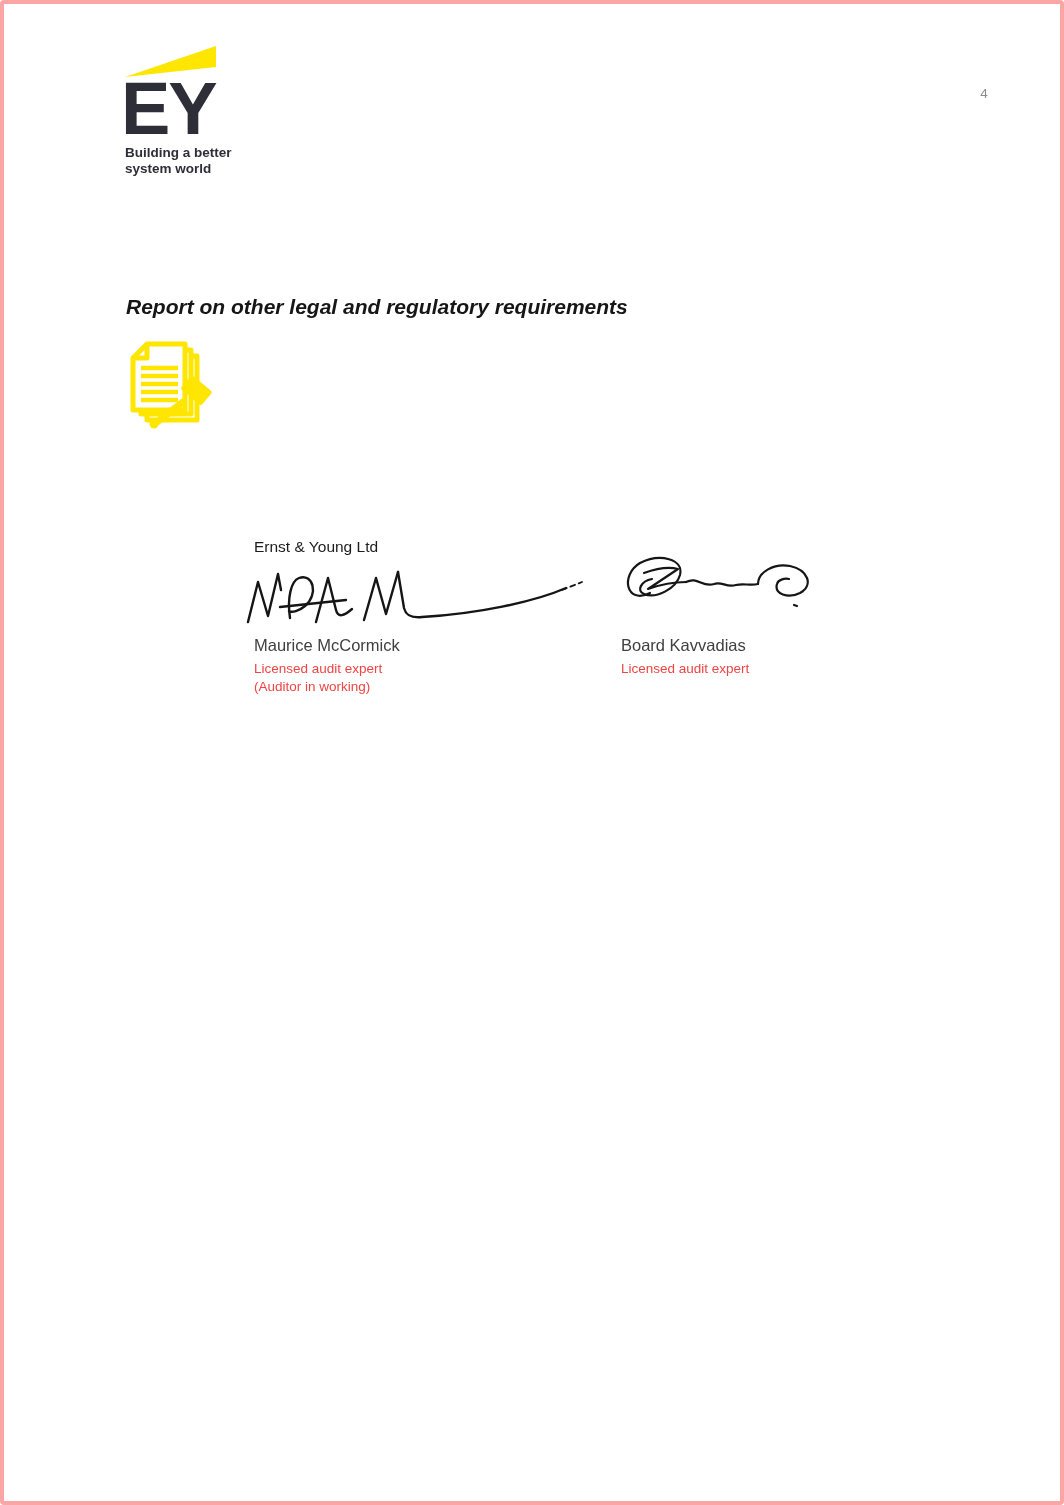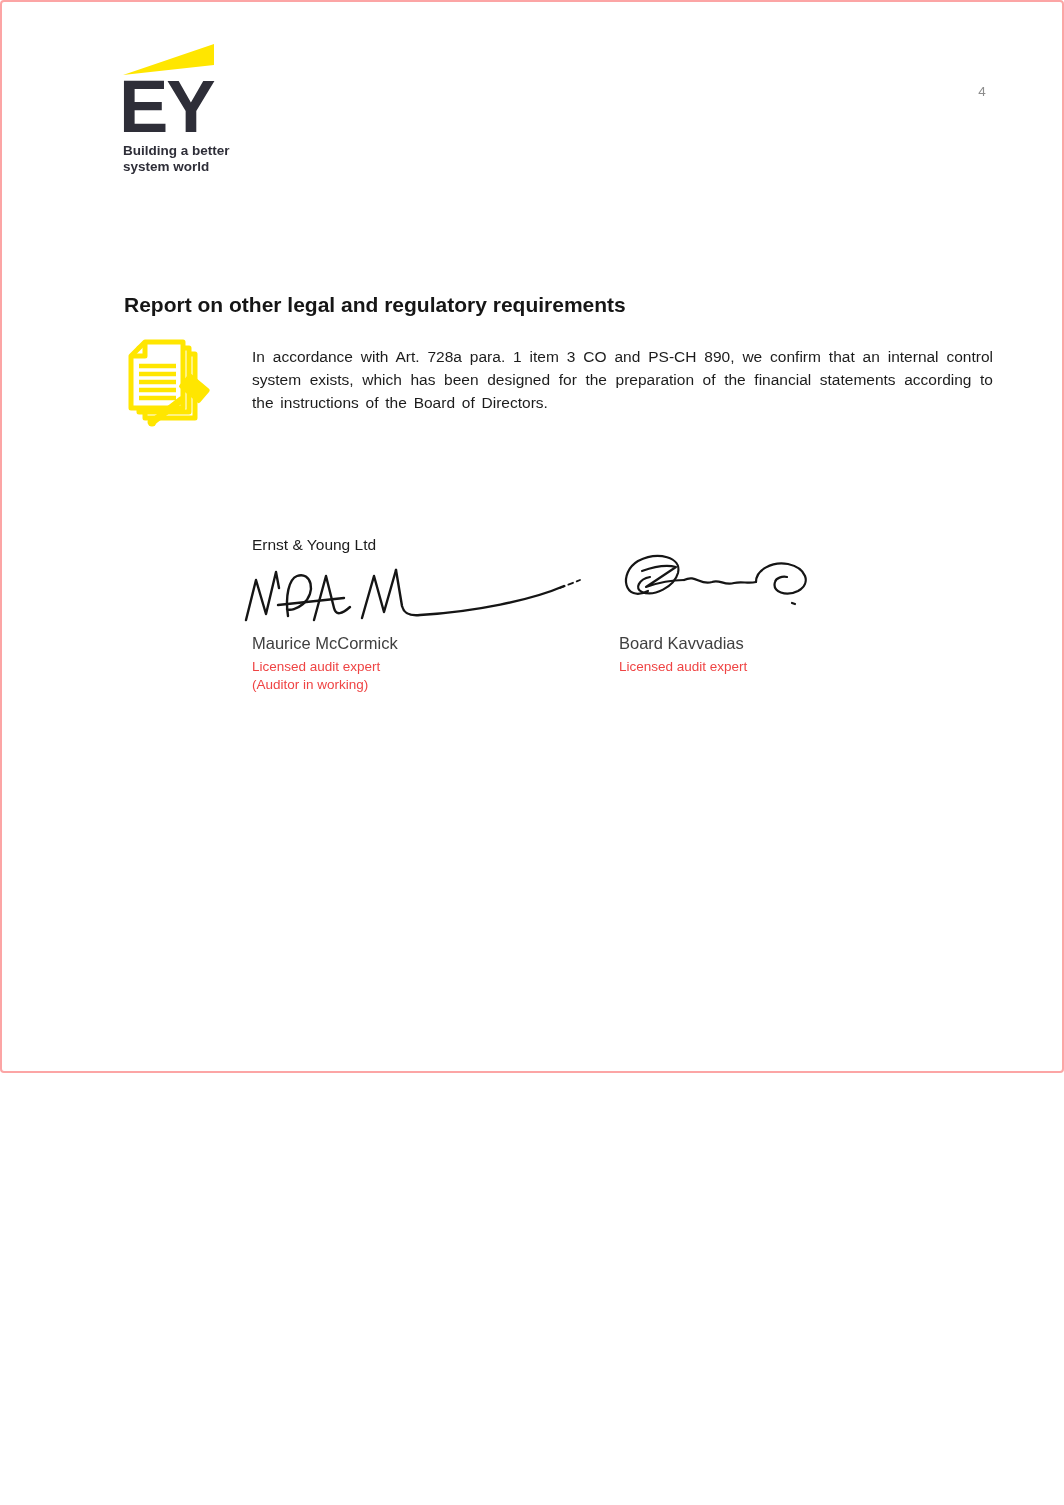--- a/index.html
+++ b/index.html
@@ -4,24 +4,24 @@
 <style>
   html, body {
     margin: 0;
     padding: 0;
     background: #ffffff;
     font-family: "Liberation Sans", sans-serif;
   }
   .page {
     position: relative;
     width: 1064px;
-    height: 1073px;
+    height: 1505px;
     box-sizing: border-box;
     background: #ffffff;
-    border: 2px solid #fca5a5;
+    border: 4px solid #fca5a5;
     border-radius: 4px;
     overflow: hidden;
     color: #1c1c1c;
   }
   
   .logo { position: absolute; left: 117px; top: 34px; width: 130px; }
   .logo-beam { position: absolute; left: 3px; top: 2px; }
   .logo-word {
     position: absolute; left: 0; top: 34px;
     font-size: 74px; font-weight: 900; letter-spacing: -2px;
@@ -35,20 +35,21 @@
   
   .page-number {
     position: absolute; left: 965px; top: 82px; width: 30px;
     text-align: center; font-size: 13.5px; color: #8c8c8c;
   }
   
   .section-heading {
     position: absolute; left: 122px; top: 291px;
     font-size: 21px; font-weight: 700; color: #161616;
     white-space: nowrap;
+    font-style: italic;
   }
   .doc-icon { position: absolute; left: 117px; top: 336px; }
   .body-para {
     position: absolute; left: 250px; width: 741px;
     font-size: 15.5px; line-height: 23px; color: #1c1c1c;
     text-align: justify; word-spacing: 2.5px; margin: 0;
   }
   .para-1 { top: 343px; }
   .para-2 { top: 436px; }
   .firm-name {
@@ -102,21 +103,20 @@
       <line x1="20" y1="52" x2="57" y2="52"></line>
       <line x1="20" y1="60" x2="57" y2="60"></line>
     </g>
     <g fill="#ffe600" stroke="none">
       <rect x="-13" y="-9" width="27" height="18" rx="2" transform="translate(75 50) rotate(40)"></rect>
       <line x1="62" y1="62" x2="36" y2="82" stroke="#ffe600" stroke-width="7" stroke-linecap="round"></line>
       <circle cx="33" cy="84" r="4.5"></circle>
     </g>
   </svg>
 
-  <p class="body-para para-1">In accordance with Art. 728a para. 1 item 3 CO and PS-CH 890, we confirm that an internal control system exists, which has been designed for the preparation of the financial statements according to the instructions of the Board of Directors.</p>
 
   <div class="firm-name">Ernst &amp; Young Ltd</div>
 
   <svg class="sig sig-1" width="340" height="72" viewBox="0 0 340 72">
     <g fill="none" stroke="#151515" stroke-width="2.4" stroke-linecap="round" stroke-linejoin="round">
       <path d="M 4 66 L 14 26 L 24 60 L 34 18 L 37 34"></path>
       <path d="M 46 62 C 43 42 47 25 55 22 C 69 17 75 38 61 50 C 55 55 48 57 45 55"></path>
       <path d="M 72 66 L 84 22 L 92 54 C 94 62 100 60 108 53"></path>
       <path d="M 36 51 L 102 44"></path>
       <path d="M 120 64 L 132 22 L 142 58 L 154 16"></path>

